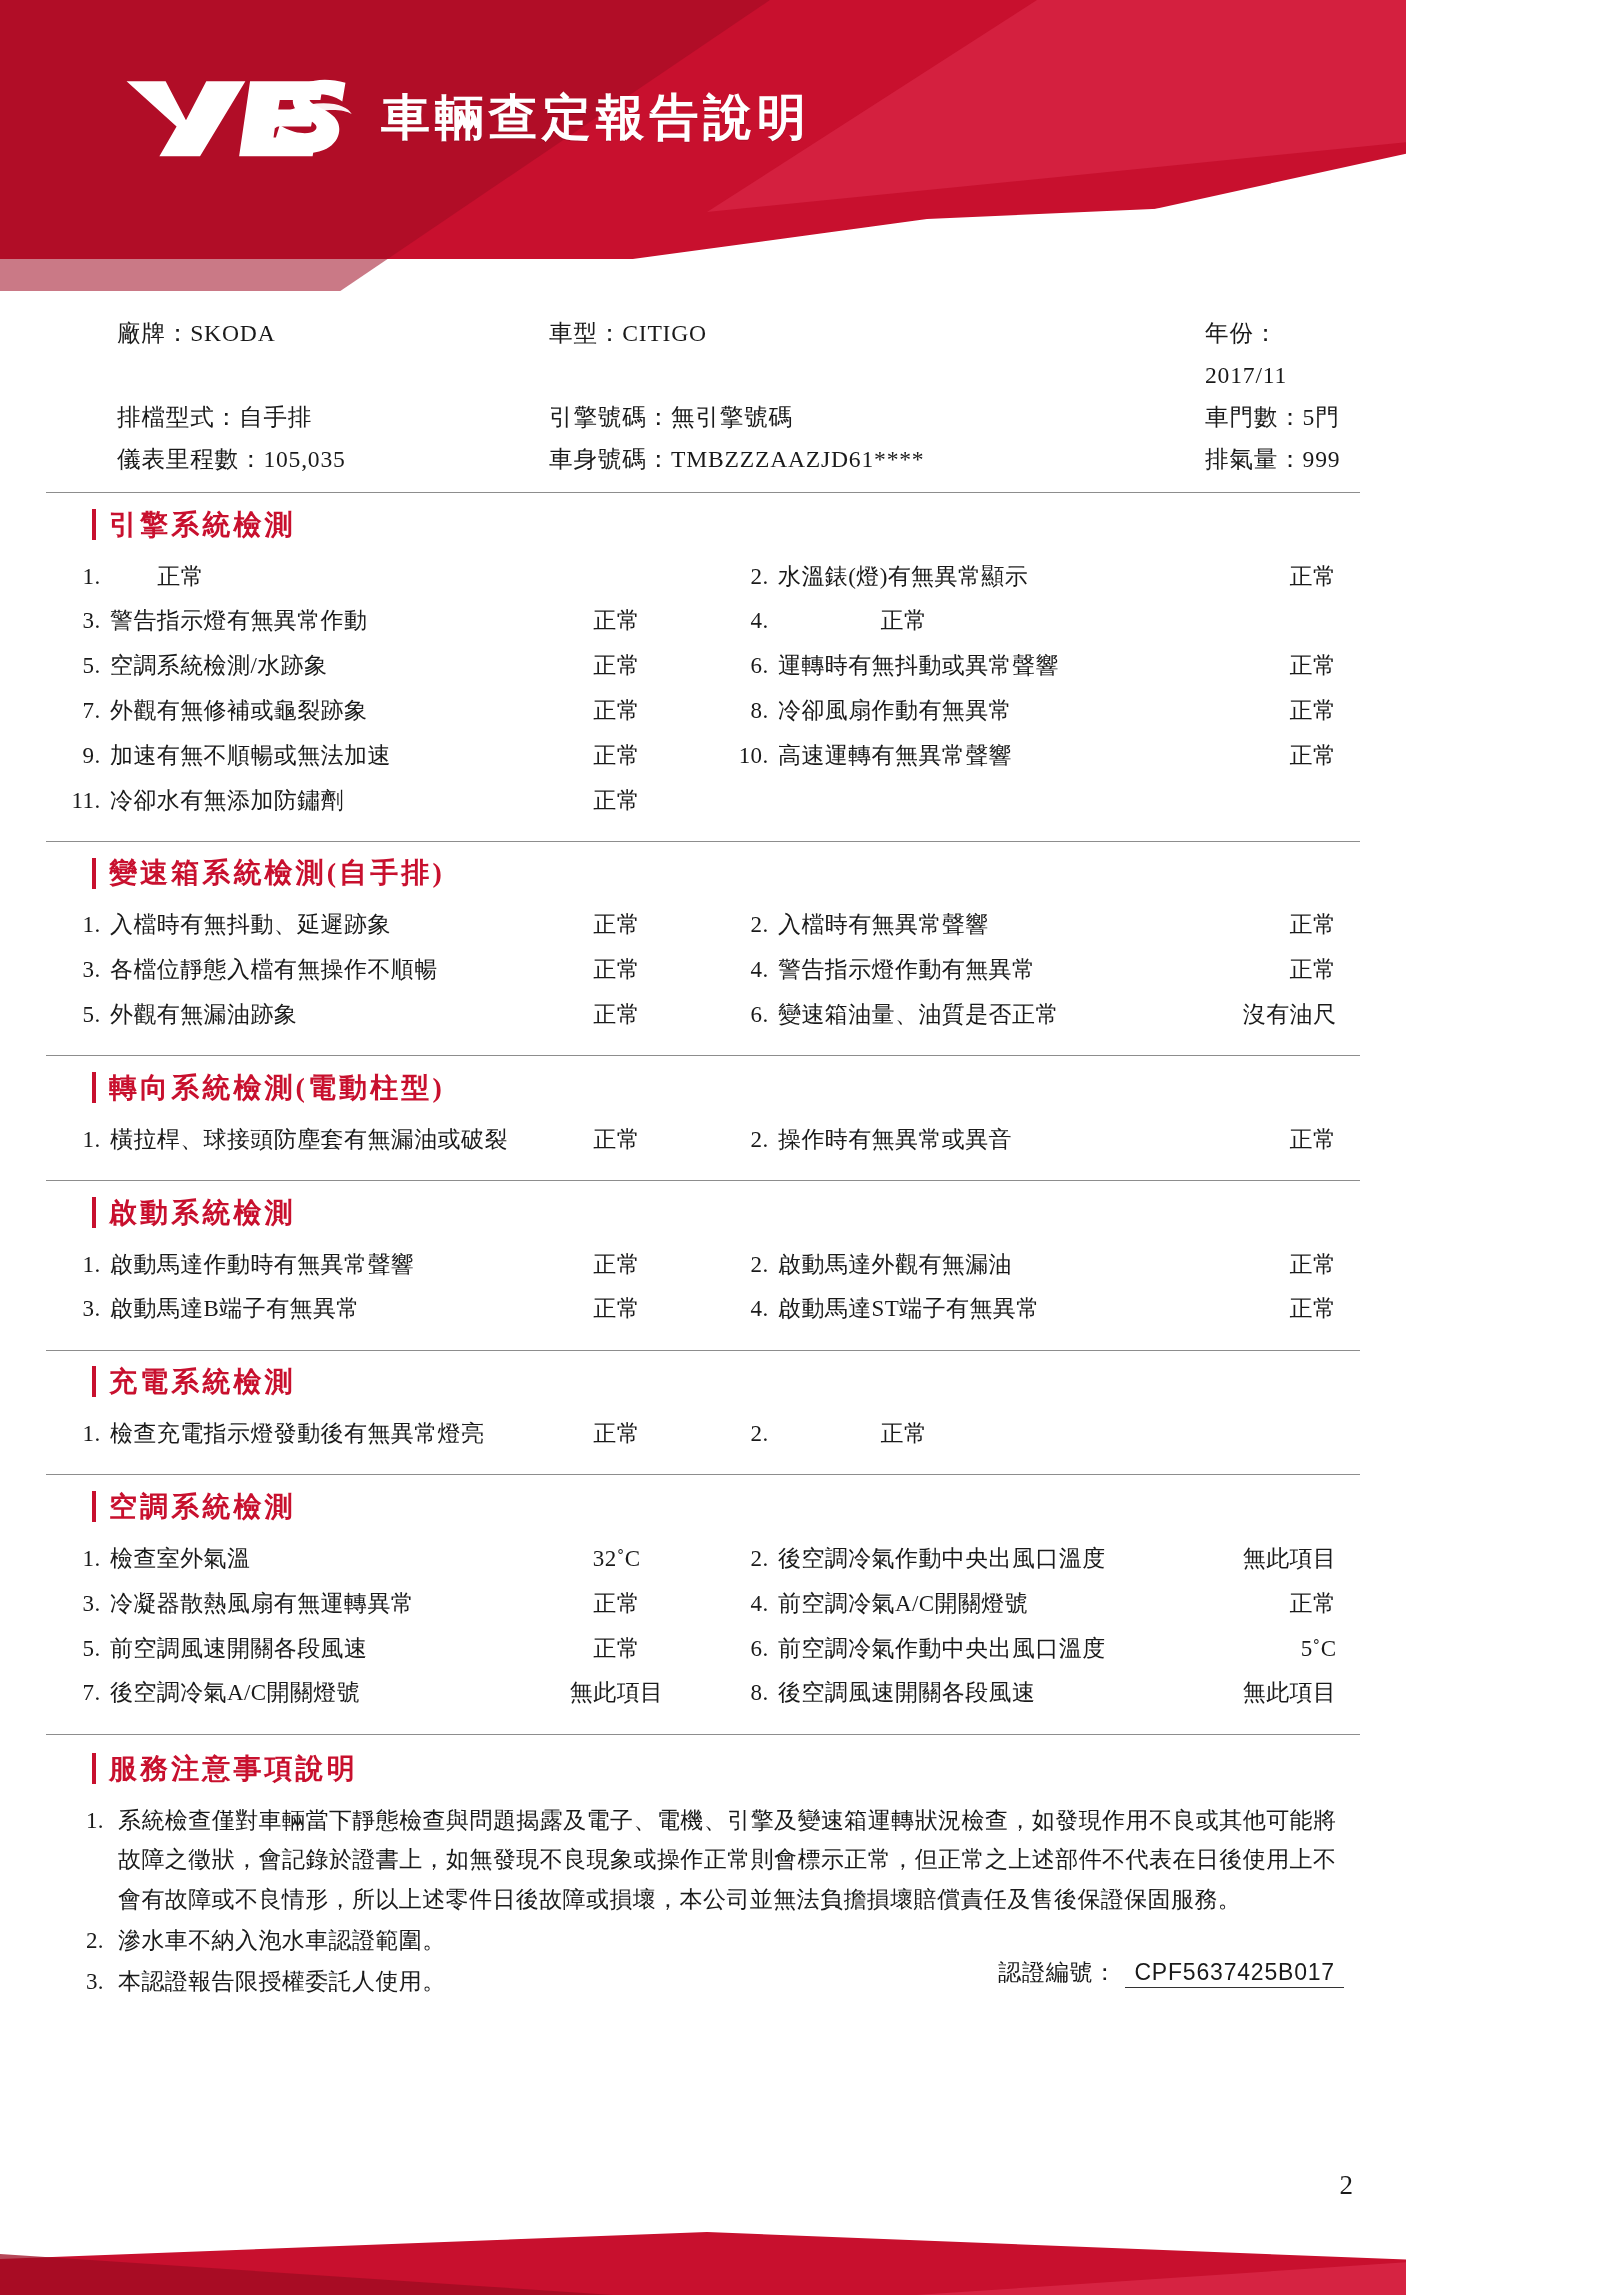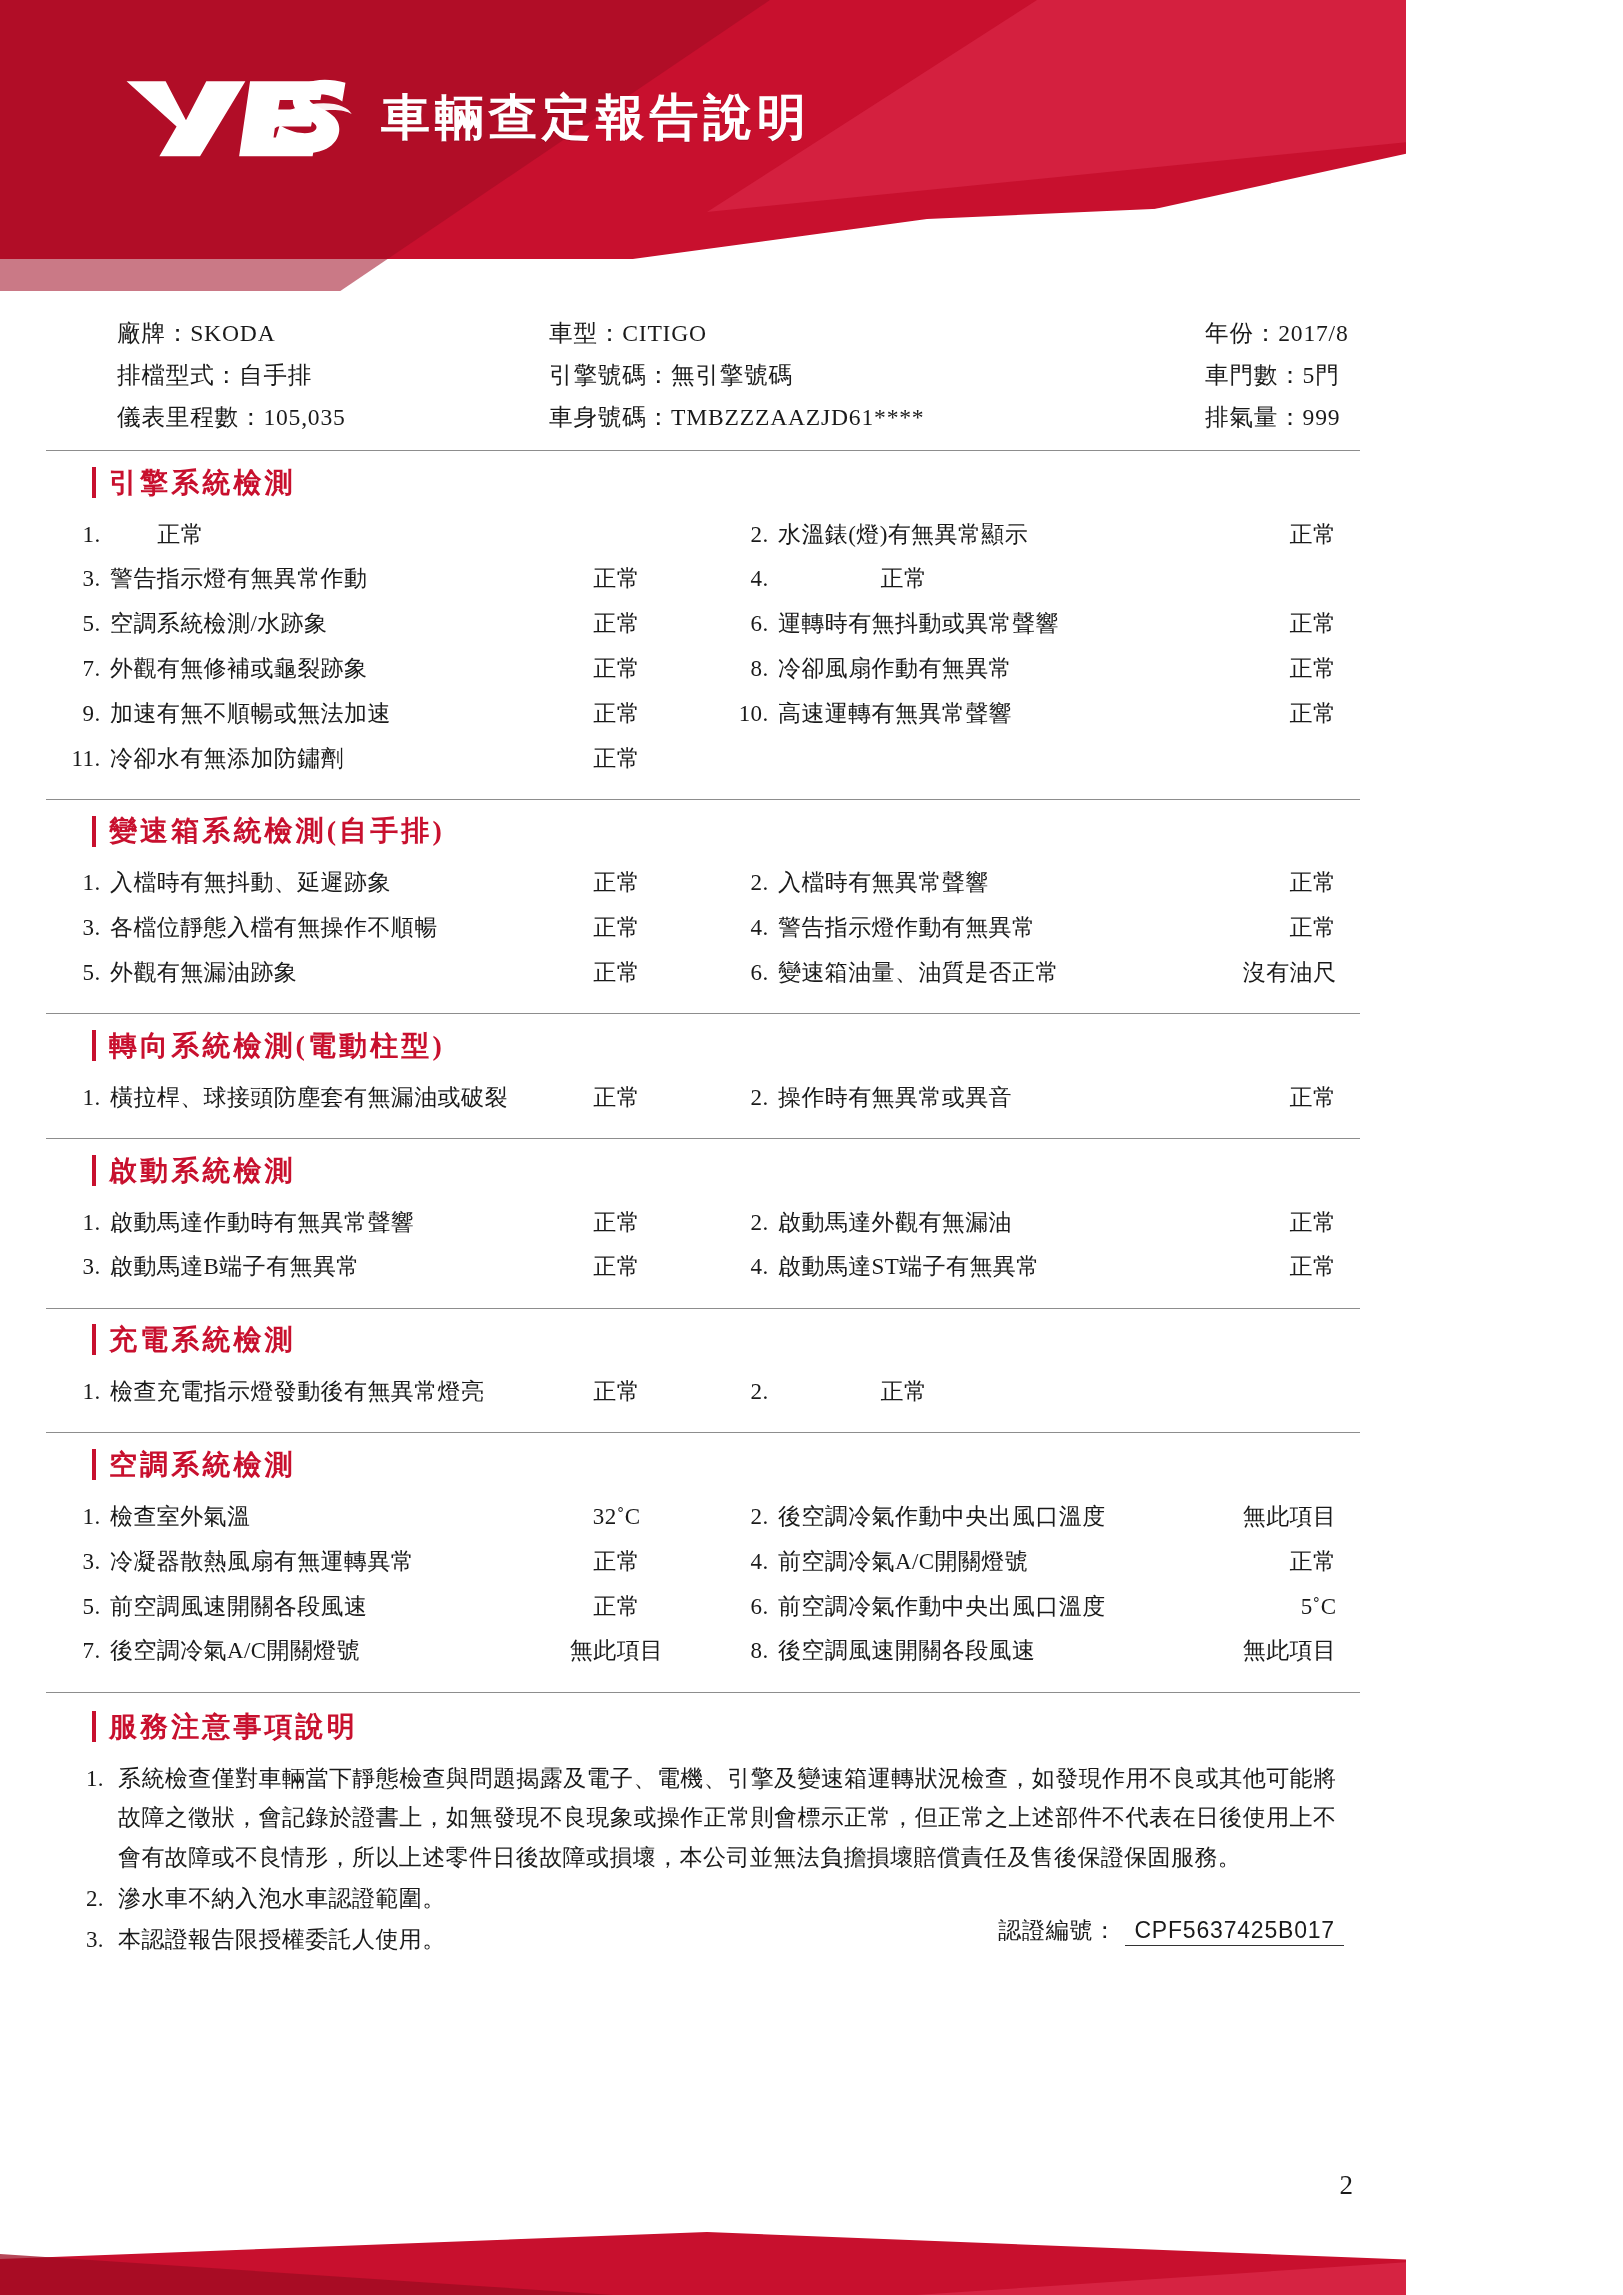--- a/index.html
+++ b/index.html
@@ -213,21 +213,21 @@
       <div class="hdr-title">車輛查定報告說明</div>
     </div>
   </div>
 
   <div class="content">
 
     <div class="vehicle-info">
       <div class="vi-row">
         <div class="vi-c1"><span>廠牌</span>：<span>SKODA</span></div>
         <div class="vi-c2"><span>車型</span>：<span>CITIGO</span></div>
-        <div class="vi-c3"><span>年份</span>：<span>2017/8</span></div>
+        <div class="vi-c3"><span>年份</span>：<span>2017/11</span></div>
       </div>
       <div class="vi-row">
         <div class="vi-c1"><span>排檔型式</span>：<span>自手排</span></div>
         <div class="vi-c2"><span>引擎號碼</span>：<span>無引擎號碼</span></div>
         <div class="vi-c3"><span>車門數</span>：<span>5門</span></div>
       </div>
       <div class="vi-row">
         <div class="vi-c1"><span>儀表里程數</span>：<span>105,035</span></div>
         <div class="vi-c2"><span>車身號碼</span>：<span>TMBZZZAAZJD61****</span></div>
         <div class="vi-c3"><span>排氣量</span>：<span>999</span></div>

